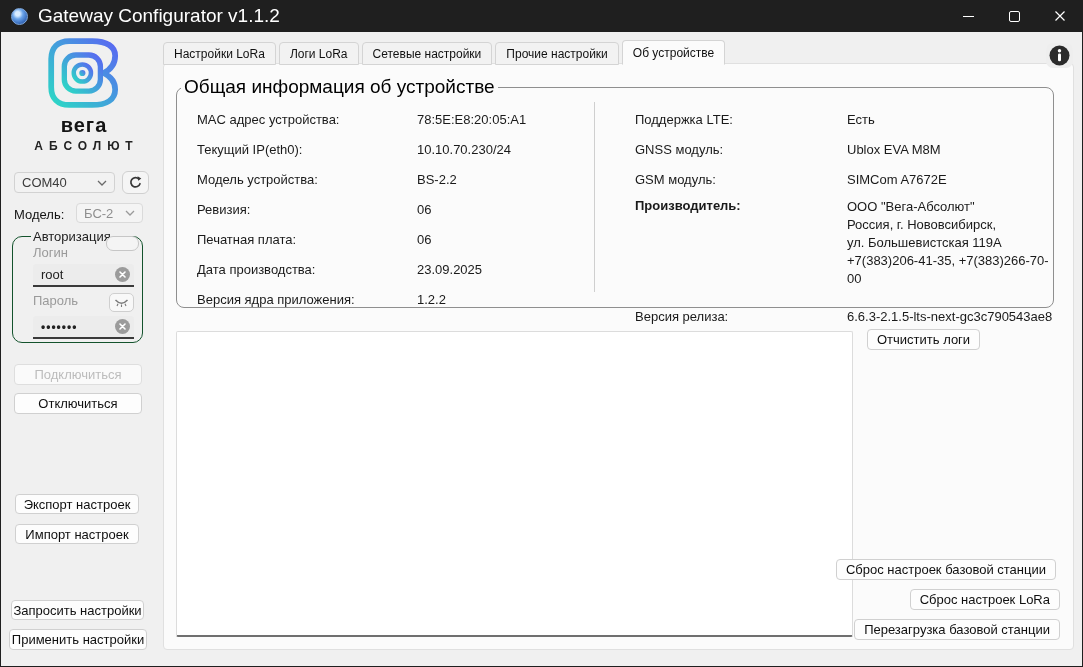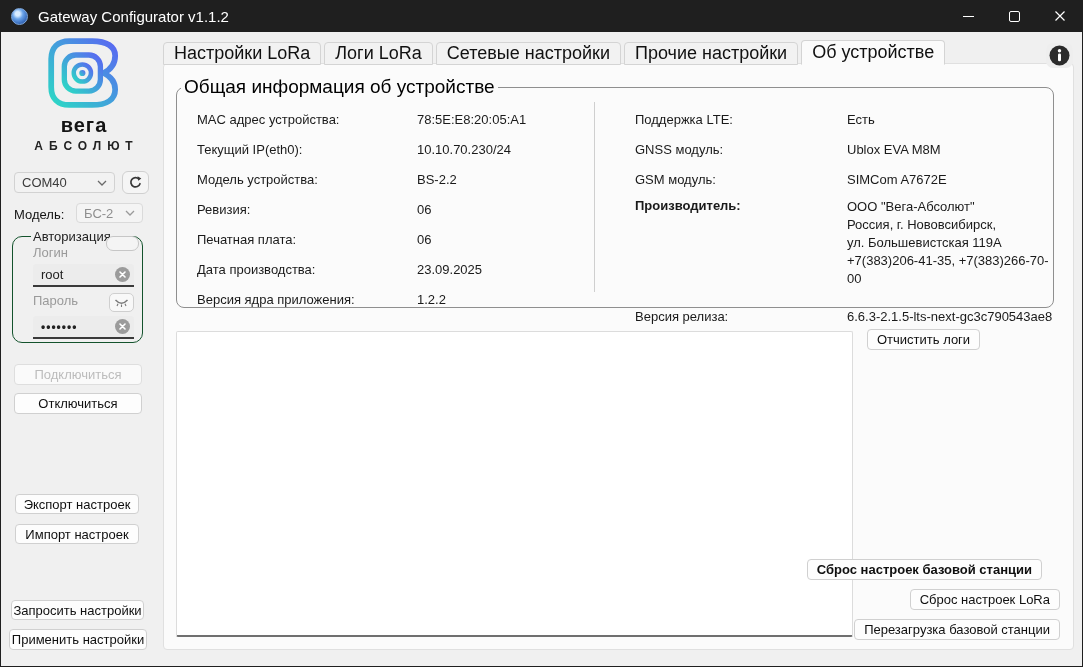--- a/index.html
+++ b/index.html
@@ -3,21 +3,21 @@
 <meta charset="utf-8">
 <style>
   html,body{margin:0;padding:0;}
   body{width:1083px;height:667px;overflow:hidden;font-family:"Liberation Sans",sans-serif;}
   .window{position:relative;width:1083px;height:667px;background:#1f1f1f;}
   
   .titlebar{position:absolute;top:0;left:0;right:0;height:32px;display:flex;align-items:center;color:#fff;}
   .app-icon{width:17px;height:17px;border-radius:50%;margin-left:11px;flex:0 0 auto;
     background:radial-gradient(circle at 38% 32%, #d9ecff 0 16%, #6aa3e8 38%, #3b6fc0 68%, #1d3f78 100%);
     border:1px solid #7fa8dc;box-sizing:border-box;}
-  .title-text{margin-left:10px;font-size:15px;color:#fff;text-align:center;}
+  .title-text{margin-left:10px;font-size:19px;color:#fff;text-align:center;}
   .win-controls{margin-left:auto;display:flex;height:100%;}
   .win-btn{width:46px;height:100%;display:flex;align-items:center;justify-content:center;cursor:default;}
   .glyph-min{width:11px;height:1px;background:#fff;}
   .glyph-max{width:9px;height:9px;border:1px solid #fff;border-radius:2px;}
   
   .body{position:absolute;top:32px;left:1px;right:1px;bottom:1px;background:#f0f0f0;}
   
   .logo{position:absolute;left:27px;top:4px;width:112px;text-align:center;}
   .logo-word{font-size:20px;font-weight:bold;letter-spacing:1px;color:#141414;line-height:1;margin-top:1px;}
   .logo-sub{font-size:12px;font-weight:bold;letter-spacing:6px;color:#222;margin-top:4px;padding-left:5px;}
@@ -40,21 +40,21 @@
     border-radius:3px 3px 0 0;display:flex;align-items:center;padding:0 4px 0 8px;font-size:13px;color:#222;}
   .pw-dots{font-weight:bold;letter-spacing:1px;font-size:12px;}
   .clear-btn{margin-left:auto;width:15px;height:15px;border-radius:50%;background:#9b9b9b;
     display:flex;align-items:center;justify-content:center;flex:0 0 auto;}
   .btn{position:absolute;display:flex;align-items:center;justify-content:center;background:#fdfdfd;
     border:1px solid #d0d0d0;border-radius:4px;font-size:13px;color:#0f0f0f;padding:0 9px;height:21px;
     box-sizing:border-box;white-space:nowrap;}
   .btn.disabled{color:#bcbcbc;border-color:#dedede;background:#fafafa;}
   
   .tabs{position:absolute;left:162px;top:8px;display:flex;align-items:flex-end;z-index:3;}
-  .tab{height:23px;padding:8px 10px;display:flex;align-items:center;font-size:18px;color:#111;
+  .tab{height:23px;padding:8px 10px;display:flex;align-items:center;font-size:12px;color:#111;
     background:#f2f2f2;border:1px solid #d4d4d4;border-radius:4px 4px 0 0;margin-right:3px;box-sizing:border-box;}
   .tab.active{background:#fbfbfb;height:25px;border-bottom:1px solid #fbfbfb;}
   .pane{position:absolute;left:162px;top:31px;width:911px;height:587px;background:#fbfbfb;
     border:1px solid #e0e0e0;border-radius:4px;box-sizing:border-box;z-index:1;}
   .info-btn{position:absolute;left:1045px;top:11px;width:27px;height:25px;border-radius:7px;background:#eee;
     display:flex;align-items:center;justify-content:center;z-index:3;}
   
   .info-group{position:absolute;left:12px;top:12px;width:878px;height:232px;border:1px solid #8f8f8f;
     border-radius:8px;margin:0;padding:0;box-sizing:border-box;}
   .info-group legend{font-size:19px;color:#000000;margin-left:4px;padding:0 3px;}
@@ -254,20 +254,20 @@
                 <span class="lbl">Версия релиза:</span>
                 <span class="val">6.6.3-2.1.5-lts-next-gc3c790543ae8</span>
               </div>
           </div>
         </div>
       </fieldset>
 
       <div class="log-area"></div>
 
       <div class="btn" style="left:703px;top:265px;">Отчистить логи</div>
-      <div class="btn" style="right:31px;top:495px;font-weight:bold;">Сброс настроек базовой станции</div>
+      <div class="btn" style="right:17px;top:495px;">Сброс настроек базовой станции</div>
       <div class="btn" style="right:13px;top:525px;">Сброс настроек LoRa</div>
       <div class="btn" style="right:13px;top:555px;">Перезагрузка базовой станции</div>
 
     </div>
 
   </div>
 </div>
 
 </body></html>

